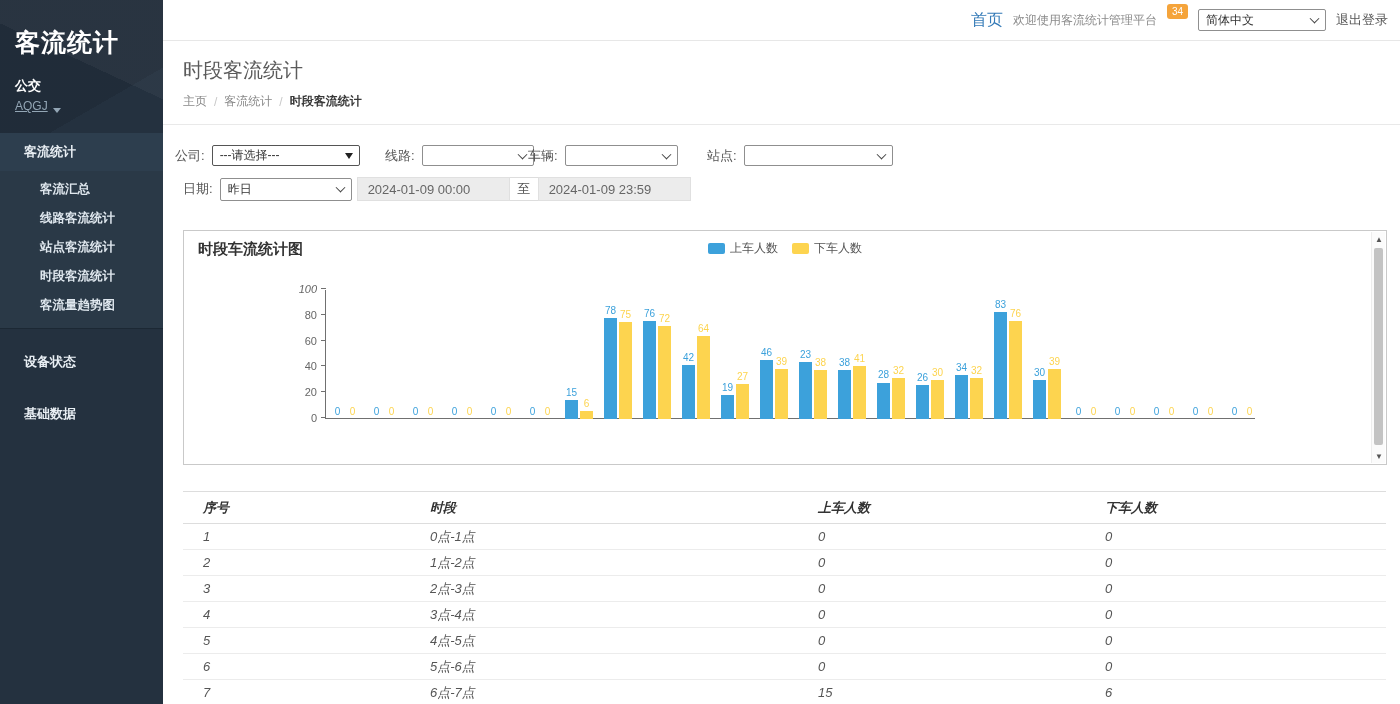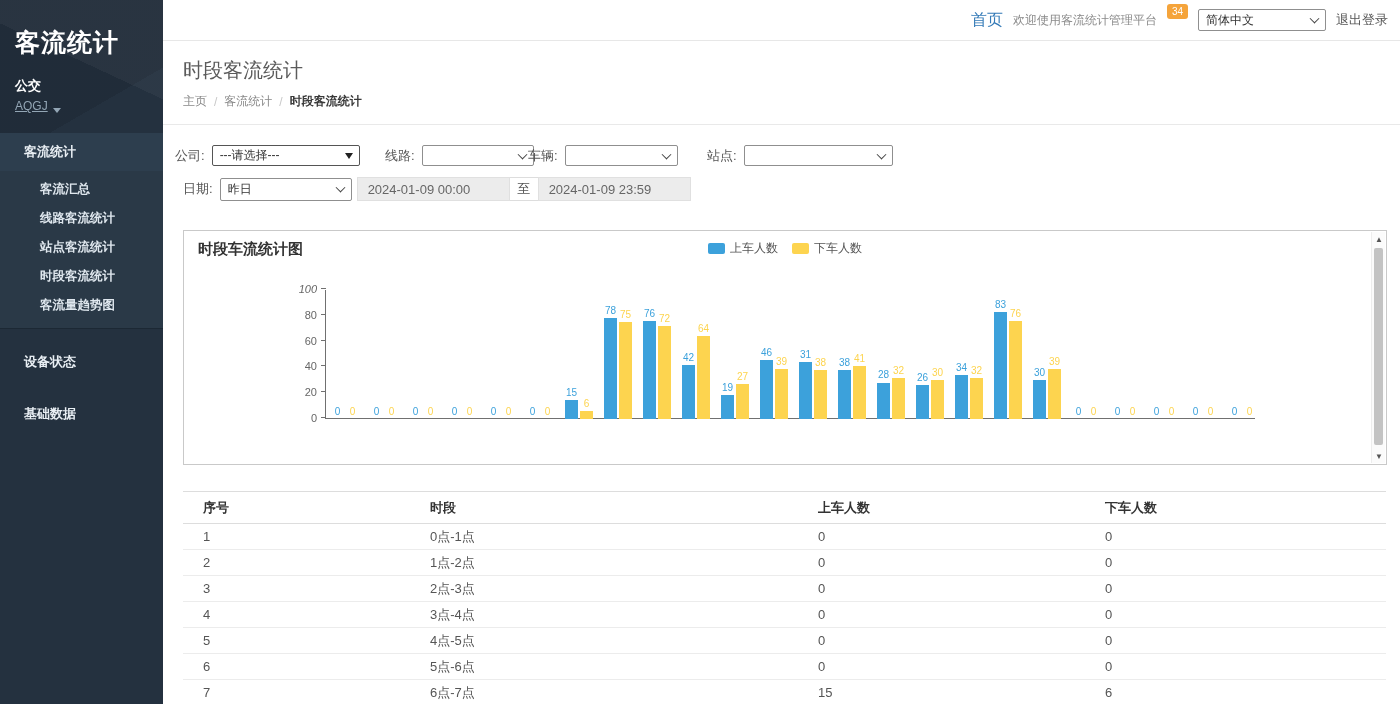--- a/index.html
+++ b/index.html
@@ -86,21 +86,21 @@
   
   .vscroll { position:absolute; top:1px; right:1px; bottom:1px; width:14px; background:#fbfbfb;
     border-left:1px solid #ededed; }
   .vscroll .arrow { position:absolute; left:0; width:14px; height:14px; font-size:8px; color:#555;
     display:flex; align-items:center; justify-content:center; cursor:pointer; }
   .vscroll .up { top:0; } .vscroll .down { bottom:0; }
   .vscroll .thumb { position:absolute; left:2px; right:2px; top:16px; bottom:18px; background:#c3c3c3; border-radius:2px; }
 
   
   .data-table { position:absolute; left:183px; top:491px; width:1203px; }
-  .trow { display:grid; grid-template-columns:227px 388px 287px 1fr; padding-left:20px; align-items:center; }
+  .trow { display:grid; grid-template-columns:227px 388px 287px 1fr; padding-left:20px; align-items:center;font-style:italic; }
   .thead { border-top:1px solid #ddd; border-bottom:1px solid #ddd; height:33px;
     font-size:13px; font-weight:bold; color:#333; }
   .tbody .trow { height:26px; border-bottom:1px solid #ececec; font-size:13px; color:#555; }
 </style>
 </head>
 <body>
 
 <div class="sidebar">
   <div class="brand">客流统计</div>
   <div class="org">公交</div>
@@ -267,21 +267,21 @@
           <div class="bar-val" style="left: 13.5px; bottom: 36.83px; color: rgb(253, 212, 79);">27</div>
         </div>
         <div class="group">
           <div class="bar" style="left: 5px; height: 59.34px; background: rgb(60, 161, 219);"></div>
           <div class="bar-val" style="left: -1.5px; bottom: 61.34px; color: rgb(60, 161, 219);">46</div>
           <div class="bar" style="left: 20px; height: 50.31px; background: rgb(253, 212, 79);"></div>
           <div class="bar-val" style="left: 13.5px; bottom: 52.31px; color: rgb(253, 212, 79);">39</div>
         </div>
         <div class="group">
           <div class="bar" style="left: 5px; height: 56.76px; background: rgb(60, 161, 219);"></div>
-          <div class="bar-val" style="left: -1.5px; bottom: 58.76px; color: rgb(60, 161, 219);">31</div>
+          <div class="bar-val" style="left: -1.5px; bottom: 58.76px; color: rgb(60, 161, 219);">23</div>
           <div class="bar" style="left: 20px; height: 49.02px; background: rgb(253, 212, 79);"></div>
           <div class="bar-val" style="left: 13.5px; bottom: 51.02px; color: rgb(253, 212, 79);">38</div>
         </div>
         <div class="group">
           <div class="bar" style="left: 5px; height: 49.02px; background: rgb(60, 161, 219);"></div>
           <div class="bar-val" style="left: -1.5px; bottom: 51.02px; color: rgb(60, 161, 219);">38</div>
           <div class="bar" style="left: 20px; height: 52.89px; background: rgb(253, 212, 79);"></div>
           <div class="bar-val" style="left: 13.5px; bottom: 54.89px; color: rgb(253, 212, 79);">41</div>
         </div>
         <div class="group">

